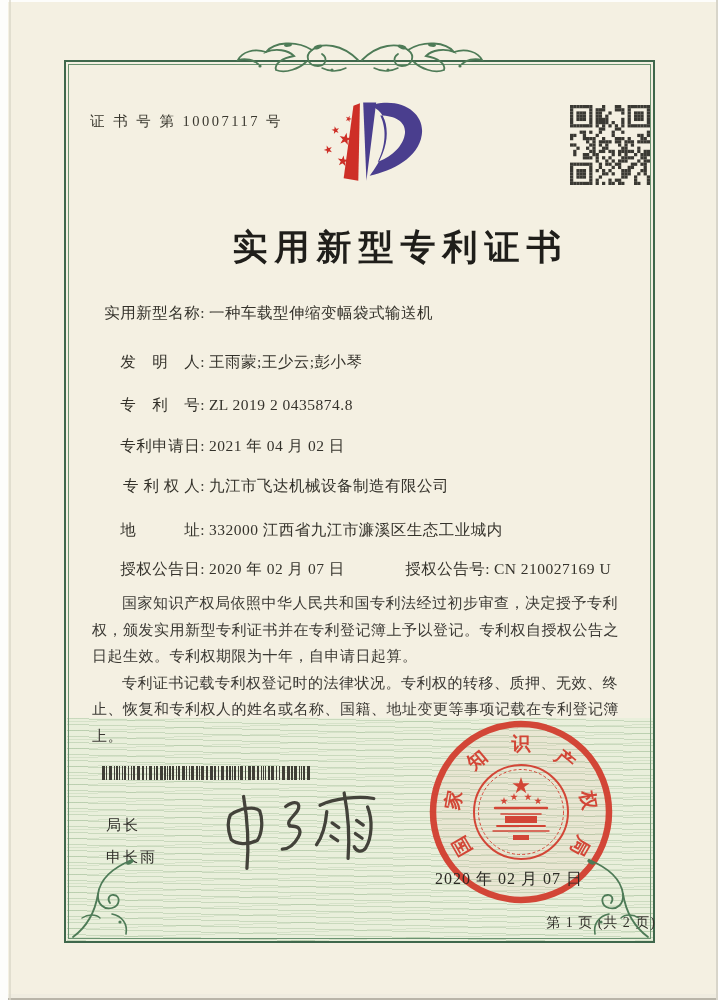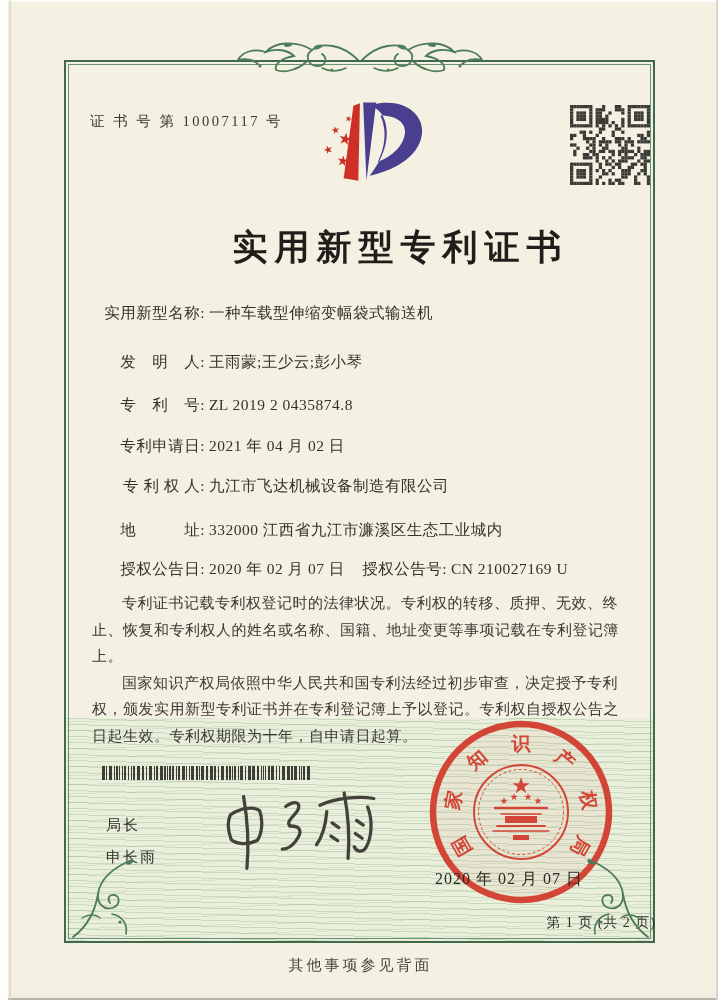--- a/index.html
+++ b/index.html
@@ -37,21 +37,21 @@
   .cert-no{position:absolute;left:90px;top:112px;font-size:14.5px;letter-spacing:2.5px;color:#3a382f;text-align:right;}
   .logo{position:absolute;left:303px;top:99px;}
   .qr{position:absolute;left:570px;top:105px;}
   .title{position:absolute;left:65px;top:224px;width:591px;text-align:center;
          font-size:35px;font-weight:700;letter-spacing:7px;color:var(--title-ink);margin-left:40px;}
   .fields{position:absolute;left:93px;top:0;width:545px;font-size:15.5px;color:#34322b;}
   .frow{position:absolute;left:0;width:100%;white-space:nowrap;}
   .flabel{display:inline-block;width:112px;letter-spacing:.5px;text-align:right;}
   .fvalue{letter-spacing:.5px;}
   .pair2{position:absolute;left:258px;top:0;}
-  .pair2 .flabel{width:96px;}
+  .pair2 .flabel{width:96px;margin-left:43px;}
   .paras{position:absolute;left:92px;top:590px;width:540px;font-size:15px;line-height:26.5px;color:#3a3833;}
   .paras p{text-indent:2em;letter-spacing:.5px;}
   .barcode{position:absolute;left:102px;top:766px;}
   .signer{position:absolute;left:106px;top:810px;font-size:15px;letter-spacing:2px;line-height:30px;color:#2e2d28;}
   .signer div{margin-bottom:2px;}
   .sig{position:absolute;left:208px;top:788px;transform:rotate(-2deg);}
   .sig path{fill:none;stroke:#43423a;stroke-width:4;stroke-linecap:round;stroke-linejoin:round;}
   .seal{position:absolute;left:426px;top:717px;opacity:.93;}
   .seal-date{position:absolute;left:435px;top:869px;font-size:16px;letter-spacing:1px;color:#2b2a24;}
   .page-num{position:absolute;left:65px;top:914px;width:591px;text-align:right;font-size:14px;letter-spacing:1px;color:#33312b;}
@@ -454,22 +454,22 @@
         <span class="flabel">授权公告日:</span>
         <span class="fvalue">2020 年 02 月 07 日</span>
         <span class="pair2">
           <span class="flabel">授权公告号:</span>
           <span class="fvalue">CN 210027169 U</span>
         </span>
       </div>
     </div>
 
     <div class="paras">
+      <p>国家知识产权局依照中华人民共和国专利法经过初步审查，决定授予专利权，颁发实用新型专利证书并在专利登记簿上予以登记。专利权自授权公告之日起生效。专利权期限为十年，自申请日起算。</p>
       <p>专利证书记载专利权登记时的法律状况。专利权的转移、质押、无效、终止、恢复和专利权人的姓名或名称、国籍、地址变更等事项记载在专利登记簿上。</p>
-      <p>国家知识产权局依照中华人民共和国专利法经过初步审查，决定授予专利权，颁发实用新型专利证书并在专利登记簿上予以登记。专利权自授权公告之日起生效。专利权期限为十年，自申请日起算。</p>
     </div>
 
     <div class="barcode">
       <svg id="barcode-svg" width="212" height="14" viewBox="0 0 212 14" xmlns="http://www.w3.org/2000/svg">
           <rect x="0" y="0" width="3" height="14" fill="#3f3e36"></rect>
           <rect x="4" y="0" width="1" height="14" fill="#3f3e36"></rect>
           <rect x="7" y="0" width="3" height="14" fill="#3f3e36"></rect>
           <rect x="12" y="0" width="1" height="14" fill="#3f3e36"></rect>
           <rect x="14" y="0" width="2" height="14" fill="#3f3e36"></rect>
           <rect x="17" y="0" width="1" height="14" fill="#3f3e36"></rect>
@@ -581,15 +581,14 @@
           <path d="M69,91 L121,91" stroke-width="2.4"></path>
           <path d="M75,97 L115,97" stroke-width="1.6"></path>
           <path d="M71,109 L119,109" stroke-width="1.8"></path>
           <path d="M67,114 L123,114" stroke-width="1.4"></path>
         </g>
       </svg>
     </div>
     <div class="seal-date">2020 年 02 月 07 日</div>
 
     <div class="page-num">第 1 页 (共 2 页)</div>
-    <div class="footer-note">其他事项参见背面</div>
   </div>
 </div>
 
 </body></html>

